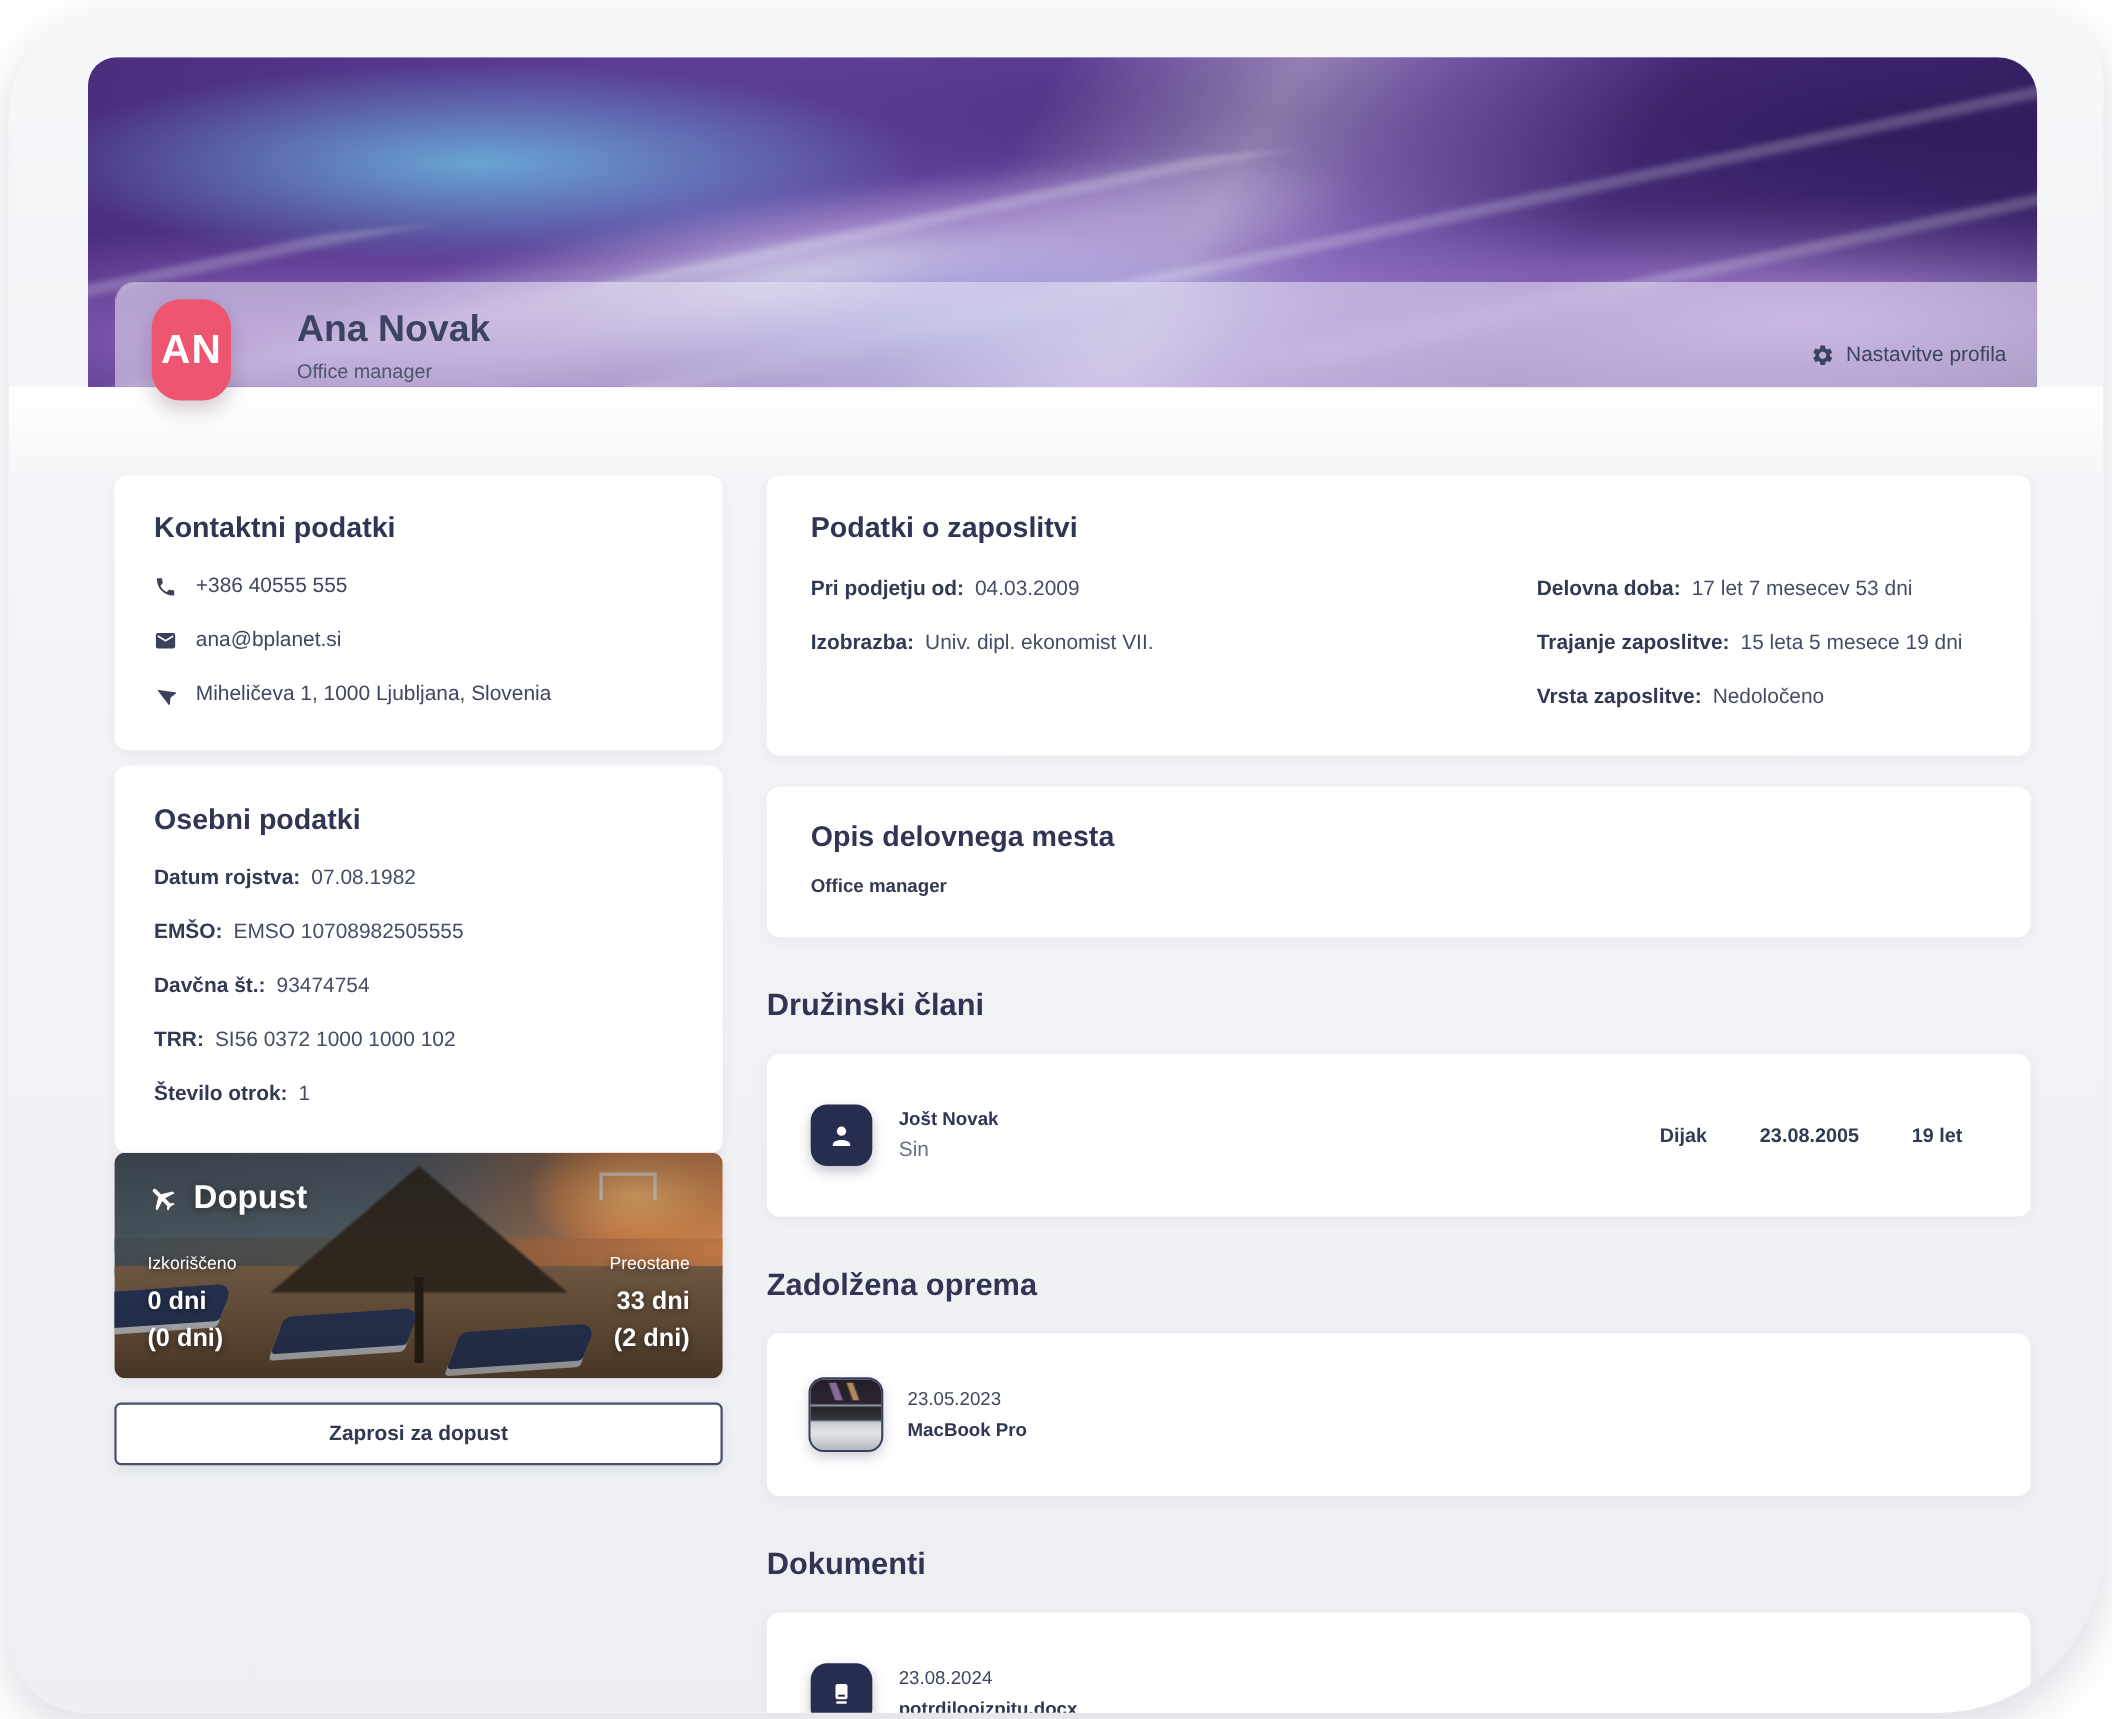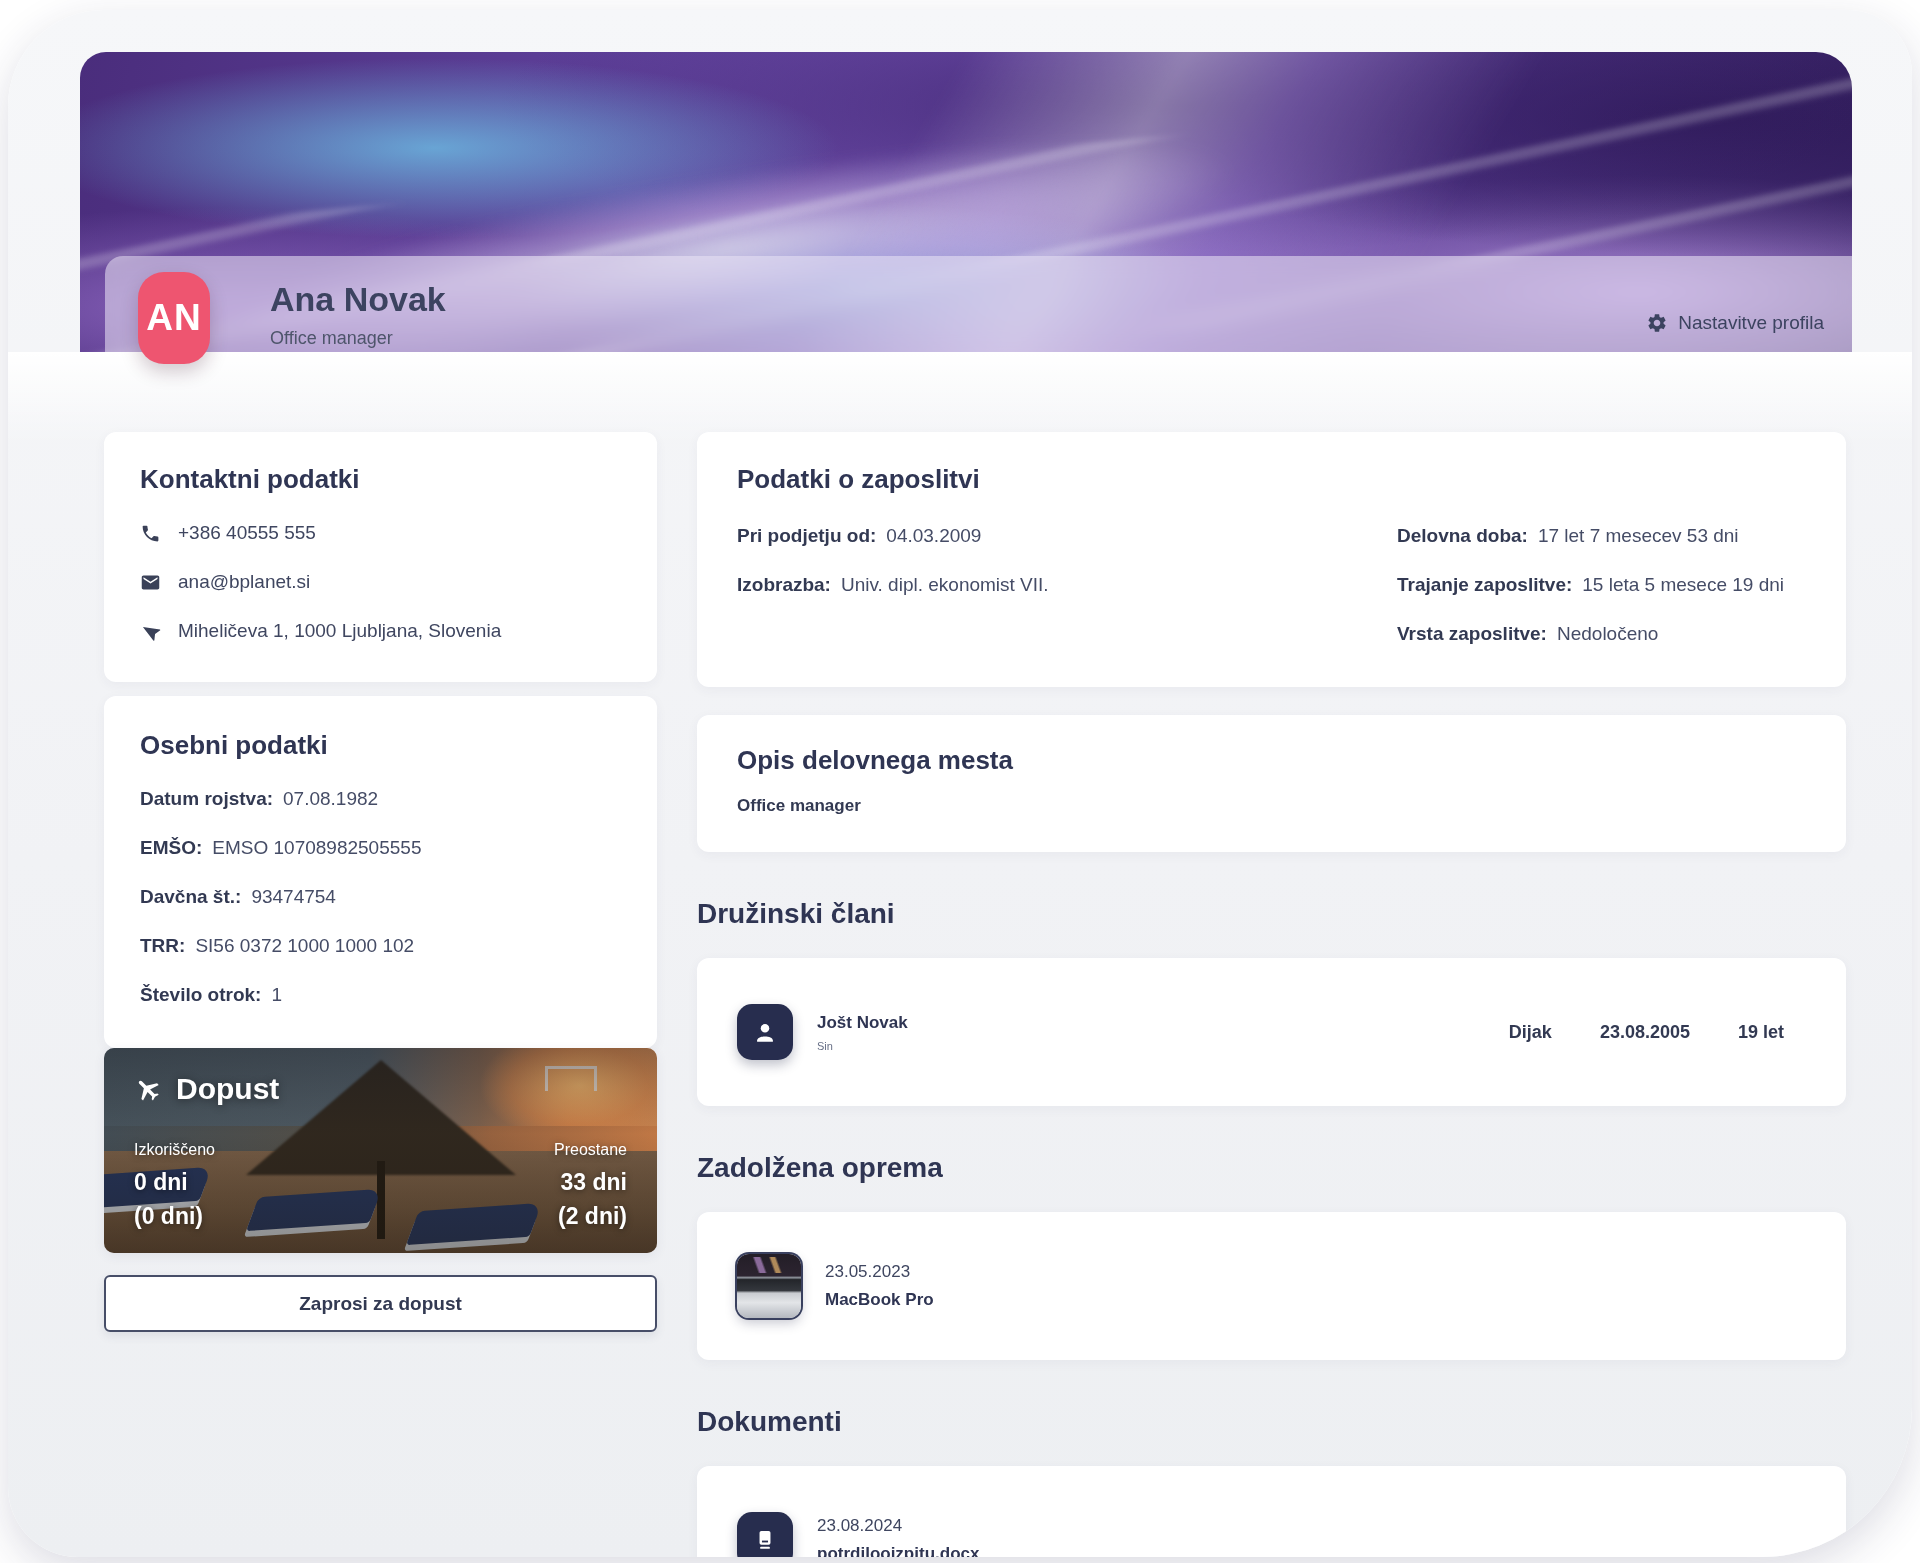--- a/index.html
+++ b/index.html
@@ -115,21 +115,21 @@
   .employment-card{padding:32px 40px 42px;}
   .emp-grid{display:grid;grid-template-columns:650px 1fr;column-gap:10px;}
   
   .job-card{margin-top:28px;padding:30px 40px 36px;}
   .job-text{margin-top:20px;font-size:17px;font-weight:bold;color:#323952;}
   
   .section-heading{margin-top:46px;font-size:28px;font-weight:bold;color:#2f3553;}
   .row-card{margin-top:28px;height:148px;padding:0 40px;display:flex;align-items:center;gap:24px;}
   .sq-icon{width:56px;height:56px;border-radius:15px;background:#272d4e;display:flex;align-items:center;justify-content:center;flex:0 0 auto;box-shadow:0 5px 12px rgba(30,35,70,.28);}
   .item-name{font-size:17px;font-weight:bold;color:#2f3553;}
-  .item-sub{font-size:11px;color:#687087;margin-top:7px;}
+  .item-sub{font-size:19px;color:#687087;margin-top:7px;}
   .item-date{font-size:17px;color:#3f4660;}
   .item-file{font-size:17px;font-weight:bold;color:#2f3553;margin-top:8px;}
   .fam-meta{margin-left:auto;display:flex;align-items:center;gap:48px;font-size:18px;font-weight:bold;color:#323952;padding-right:22px;}
   .equip-thumb{
     width:64px;height:64px;border-radius:12px;flex:0 0 auto;position:relative;overflow:hidden;
     background:linear-gradient(180deg,#231e27 0%,#2c2430 34%,#8f959d 37%,#23252a 40%,#34373d 57%,#c9ccd1 61%,#e3e5e8 76%,#b4b8bf 100%);
     box-shadow:0 0 0 2px #39405f, 0 5px 12px rgba(30,35,70,.25);
   }
   .equip-thumb::before{
     content:"";position:absolute;left:6px;top:3px;width:52px;height:16px;

